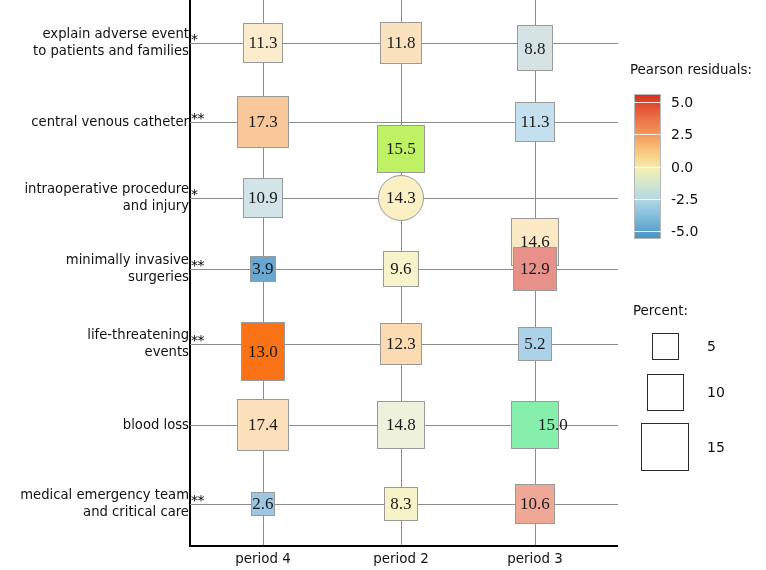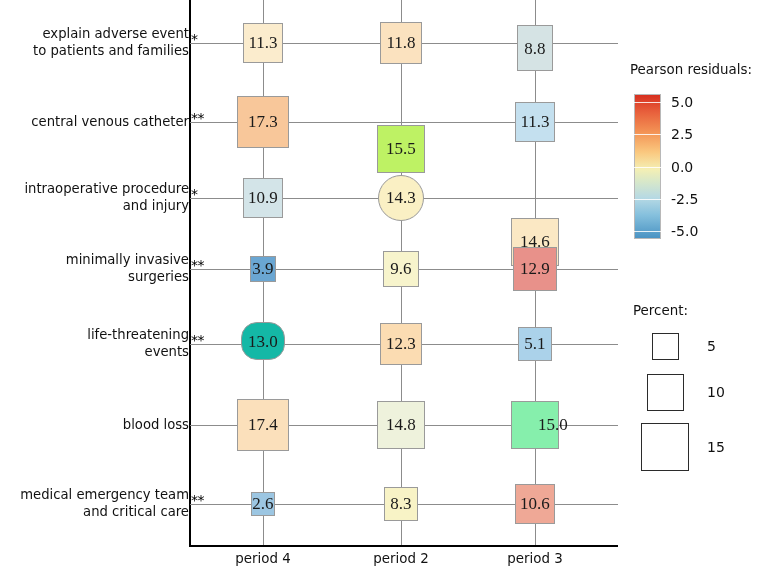--- a/index.html
+++ b/index.html
@@ -227,28 +227,28 @@
       <div class="cell" style="width: 36.988px; height: 36.988px; left: 375.506px; top: 250.506px; background: rgb(247, 244, 204);">
         <span class="cell-label">9.6</span>
       </div>
       <div class="cell" style="width: 43.687px; height: 43.687px; left: 506.156px; top: 247.156px; background: rgb(232, 145, 138); text-align: center;">
         <span class="cell-label">12.9</span>
       </div>
       <div class="grid-row" style="top: 344px;"></div>
       <div class="row-label" style="top: 326px;">life-threatening
 events</div>
       <div class="row-star" style="top: 333px;">**</div>
-      <div class="cell" style="width: 43.89px; height: 38px; left: 234.055px; top: 322.055px; background: #14b8a6; border-radius: 16px;">
+      <div class="cell" style="width: 43.89px; height: 59px; left: 234.055px; top: 322.055px; background: #f97316;">
         <span class="cell-label">13.0</span>
       </div>
       <div class="cell" style="width: 42.469px; height: 42.469px; left: 372.765px; top: 322.765px; background: rgb(251, 220, 178);">
         <span class="cell-label">12.3</span>
       </div>
       <div class="cell" style="width: 33.943px; height: 33.943px; left: 511.029px; top: 327.029px; background: rgb(171, 210, 234);">
-        <span class="cell-label">5.1</span>
+        <span class="cell-label">5.2</span>
       </div>
       <div class="grid-row" style="top: 425px;"></div>
       <div class="row-label" style="top: 415.5px;">blood loss</div>
       <div class="cell" style="width: 52.822px; height: 52.822px; left: 229.589px; top: 398.589px; background: rgb(251, 224, 187);">
         <span class="cell-label">17.4</span>
       </div>
       <div class="cell" style="width: 47.544px; height: 47.544px; left: 370.228px; top: 401.228px; background: rgb(238, 242, 220);">
         <span class="cell-label">14.8</span>
       </div>
       <div class="cell" style="width: 47.95px; height: 47.95px; left: 504.025px; top: 401.025px; background: #86efac; padding-left: 36px;">

